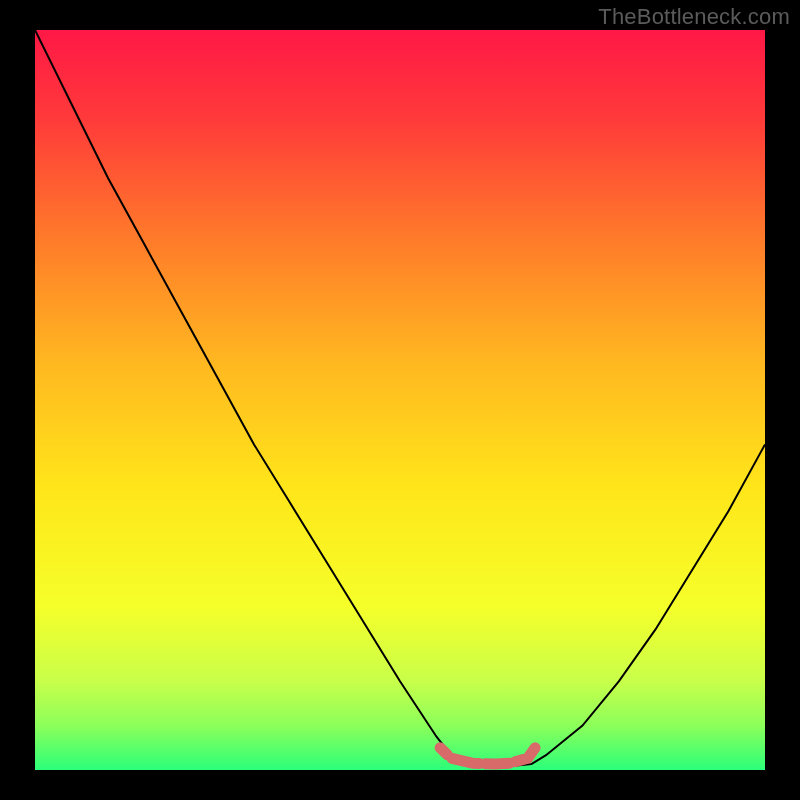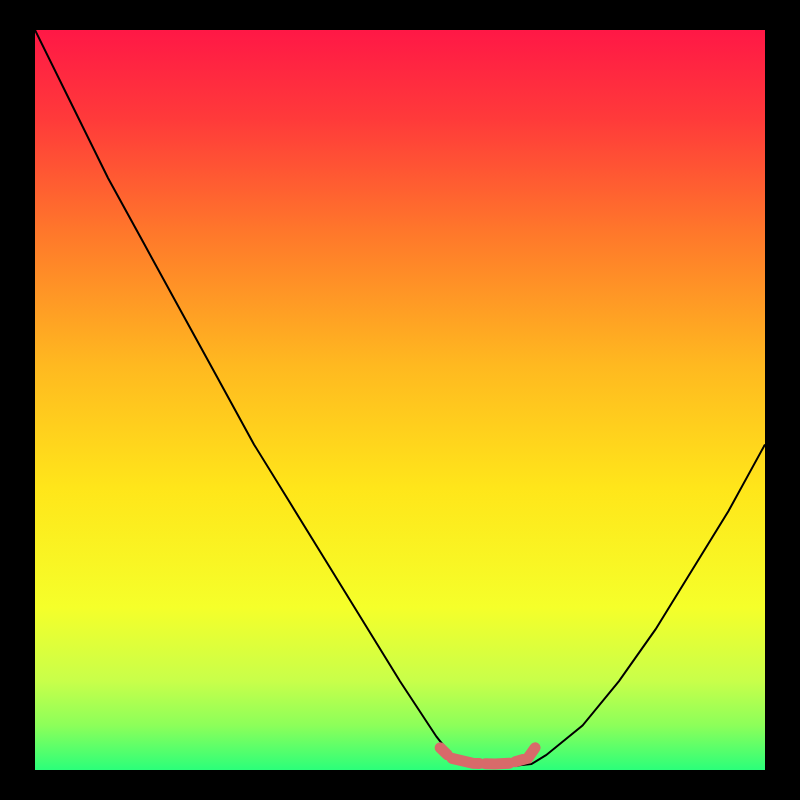--- a/index.html
+++ b/index.html
@@ -36,20 +36,21 @@
     overflow: hidden;
   }
   svg {
     display: block;
   }
 </style>
 </head>
 <body>
 
 <div class="frame">
+  <div class="watermark">TheBottleneck.com</div>
 
   <div class="plot-area">
     <svg id="chart-svg" width="730" height="740" viewBox="0 0 730 740" preserveAspectRatio="none">
       <defs>
         <linearGradient id="bg-grad" x1="0" y1="0" x2="0" y2="1">
             <stop offset="0%" stop-color="#ff1846"></stop>
             <stop offset="12%" stop-color="#ff3a3a"></stop>
             <stop offset="28.000000000000004%" stop-color="#ff7a2a"></stop>
             <stop offset="45%" stop-color="#ffb820"></stop>
             <stop offset="62%" stop-color="#ffe61a"></stop>

